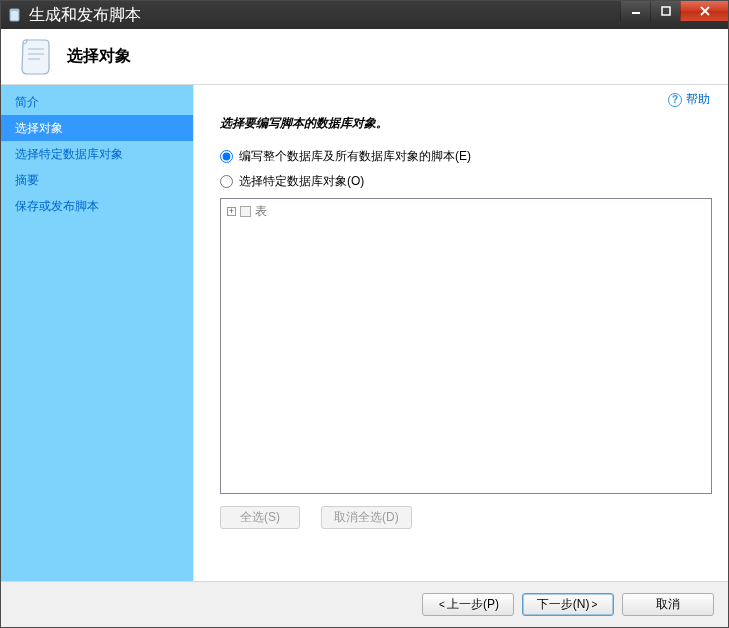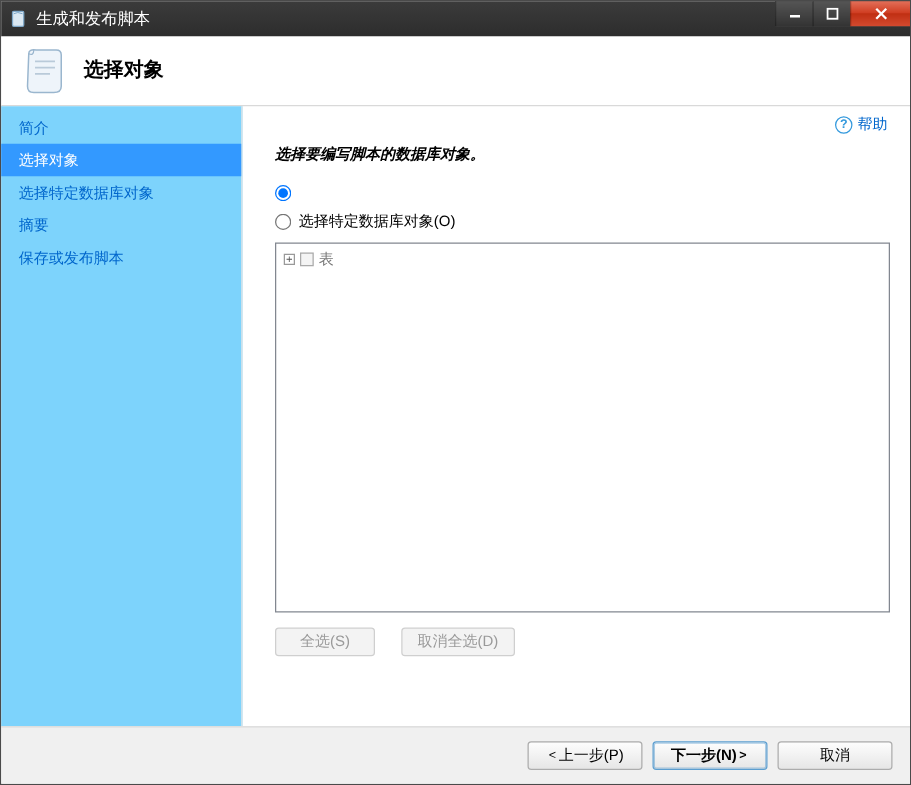--- a/index.html
+++ b/index.html
@@ -29,21 +29,21 @@
     align-items: center;
     color: #fff;
     padding-left: 6px;
     position: relative;
   }
   .titlebar .app-icon {
     width: 16px; height: 16px;
     margin-right: 6px;
     display: flex; align-items: center; justify-content: center;
   }
-  .titlebar .title-text { font-size: 13px; }
+  .titlebar .title-text { font-size: 16px; }
   .win-controls {
     position: absolute;
     right: 0; top: 0;
     display: flex;
     height: 20px;
   }
   .win-btn {
     width: 30px; height: 20px;
     display: flex; align-items: center; justify-content: center;
     color: #fff;
@@ -166,21 +166,20 @@
     cursor: default;
   }
   .btn.disabled {
     color: #9a9a9a;
     background: #f3f3f3;
     border-color: #cfcfcf;
   }
   .btn.default {
     border-color: #5c9ed0;
     box-shadow: 0 0 0 1px rgba(92,158,208,0.5) inset;
-    font-weight: bold;
   }
   
   .footer {
     border-top: 1px solid #d9d9d9;
     background: #f0f0f0;
     height: 46px;
     display: flex;
     align-items: center;
     justify-content: flex-end;
     gap: 8px;
@@ -247,20 +246,21 @@
     <div class="content">
       <div class="help-link">
         <span class="qicon">?</span>
         <span>帮助</span>
       </div>
 
       <div class="instruction">选择要编写脚本的数据库对象。</div>
 
       <div class="radio-row">
         <input type="radio" name="objsel" checked="" style="">
+        <span>编写整个数据库及所有数据库对象的脚本(E)</span>
       </div>
       <div class="radio-row">
         <input type="radio" name="objsel" style="">
         <span>选择特定数据库对象(O)</span>
       </div>
 
       <div class="tree-box">
         <div class="tree-row">
           <span class="tree-toggle">+</span>
           <span class="tree-cb"></span>

